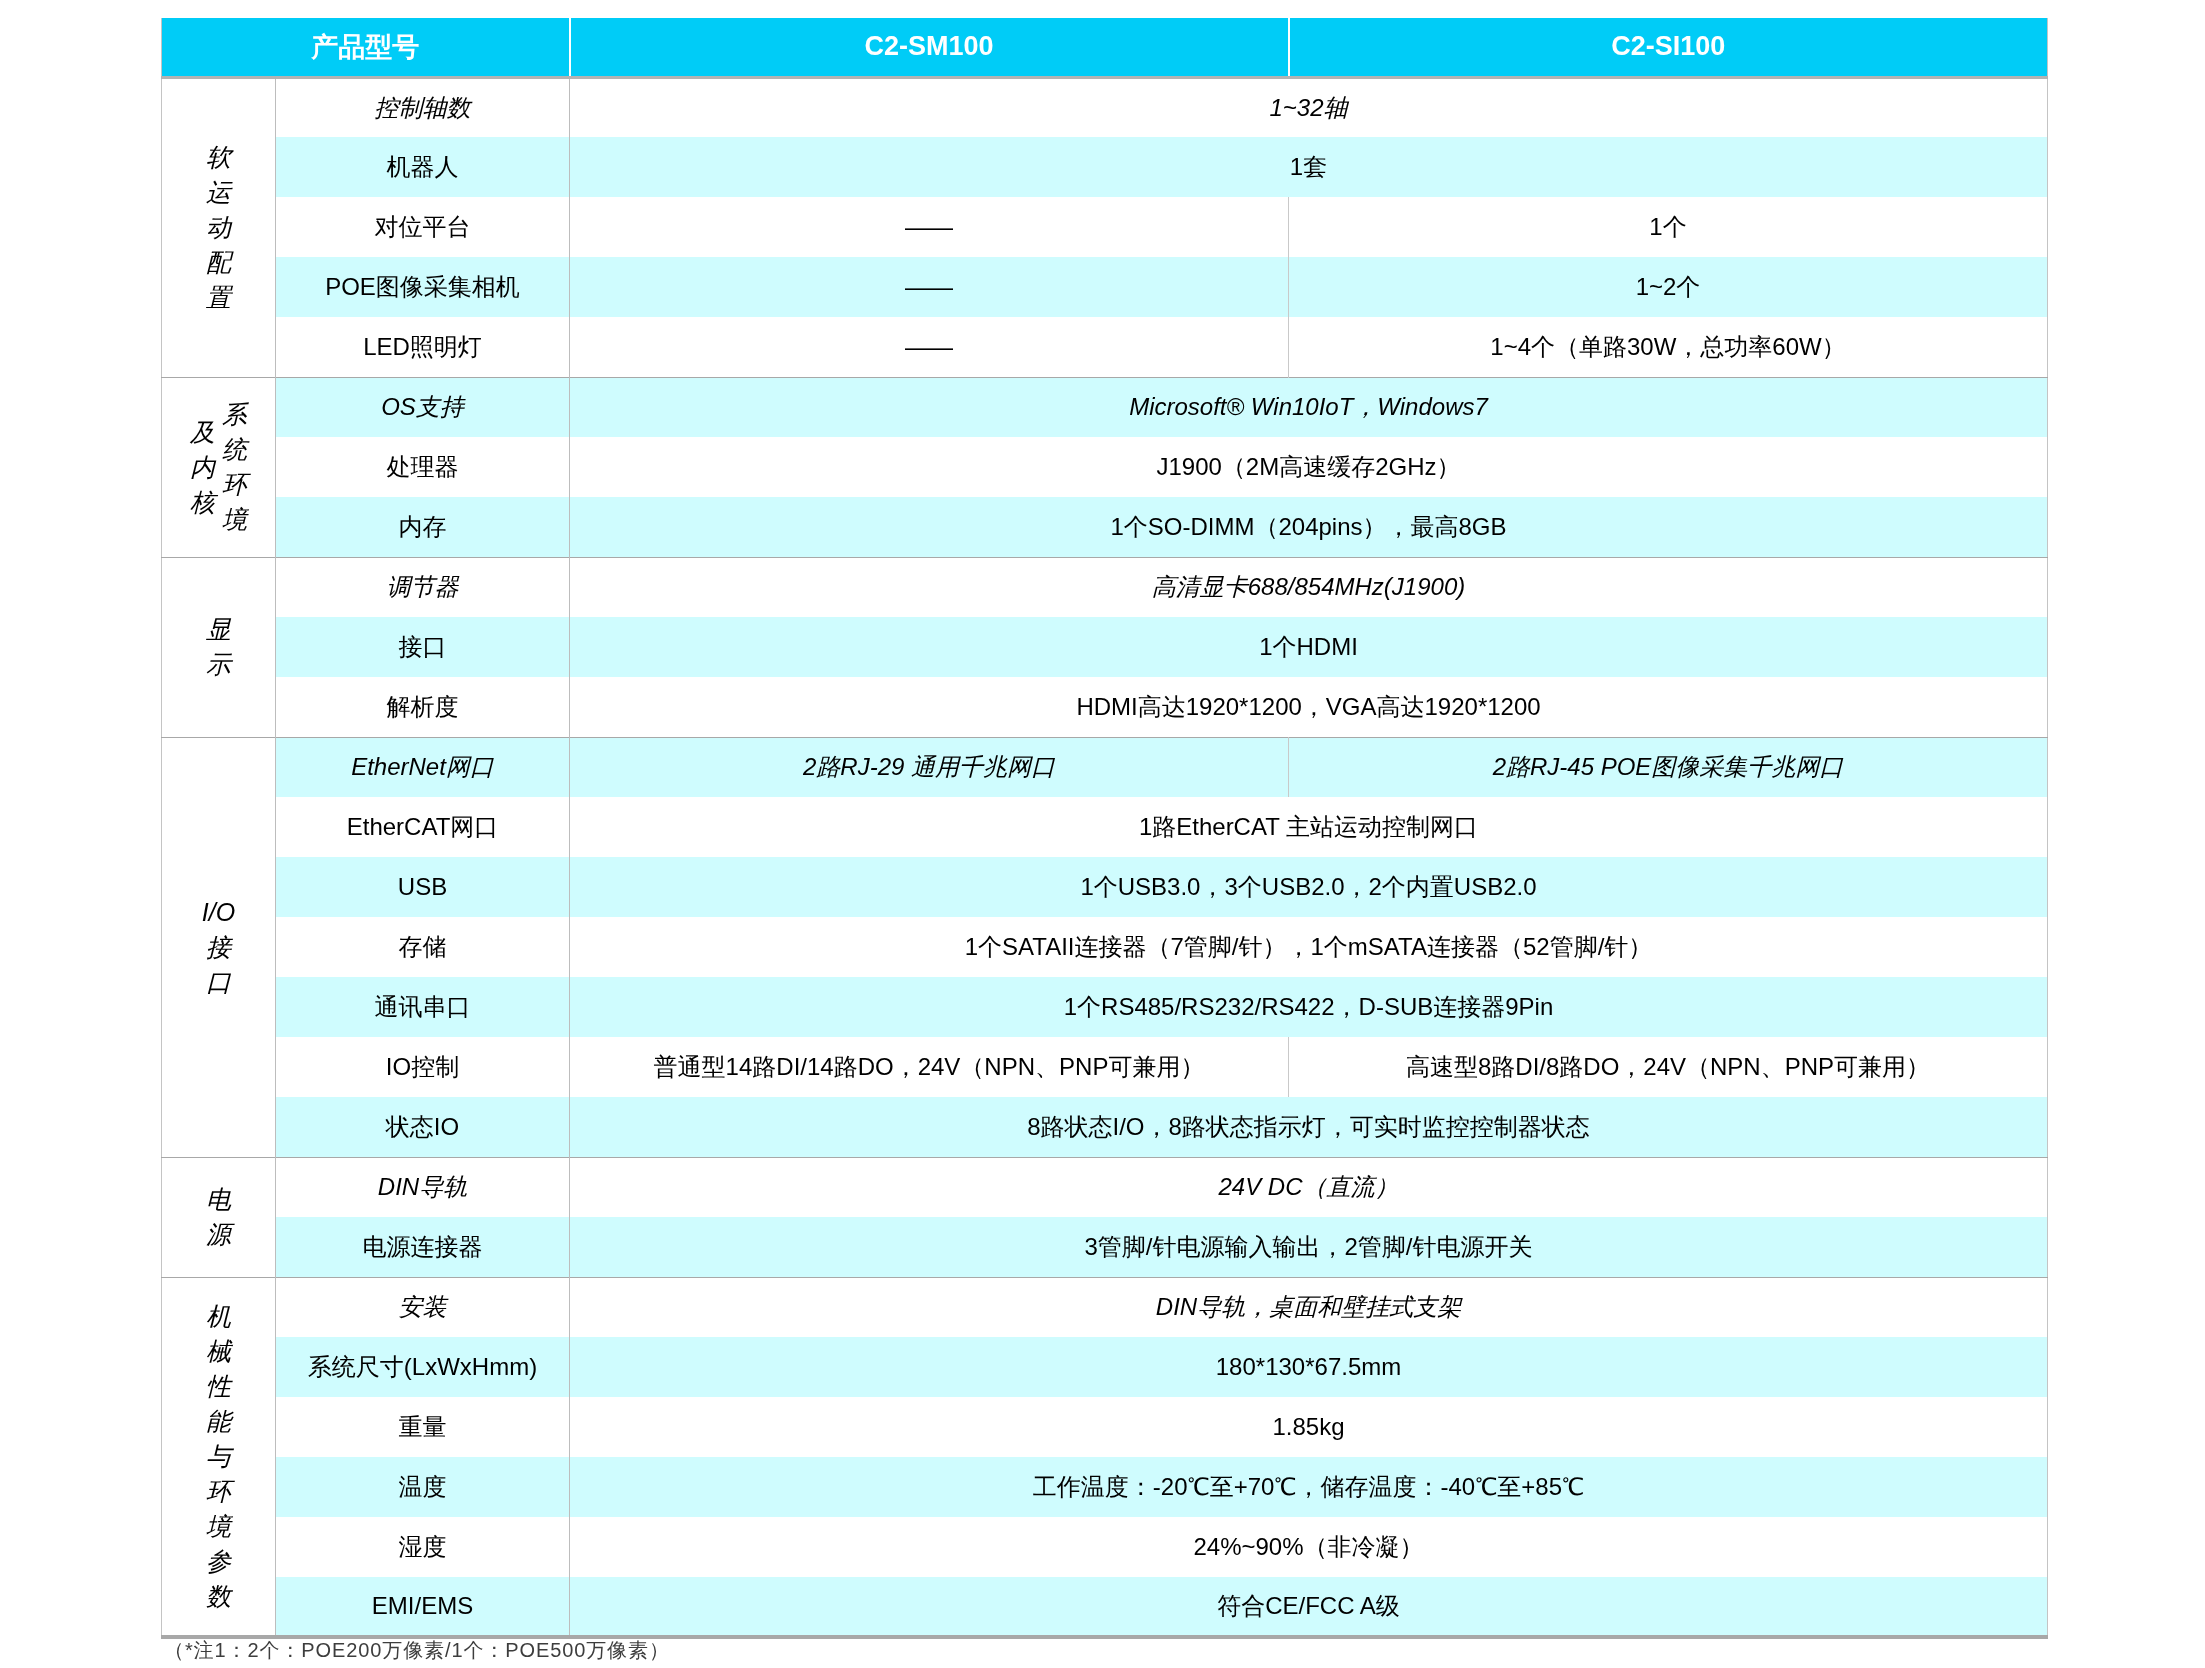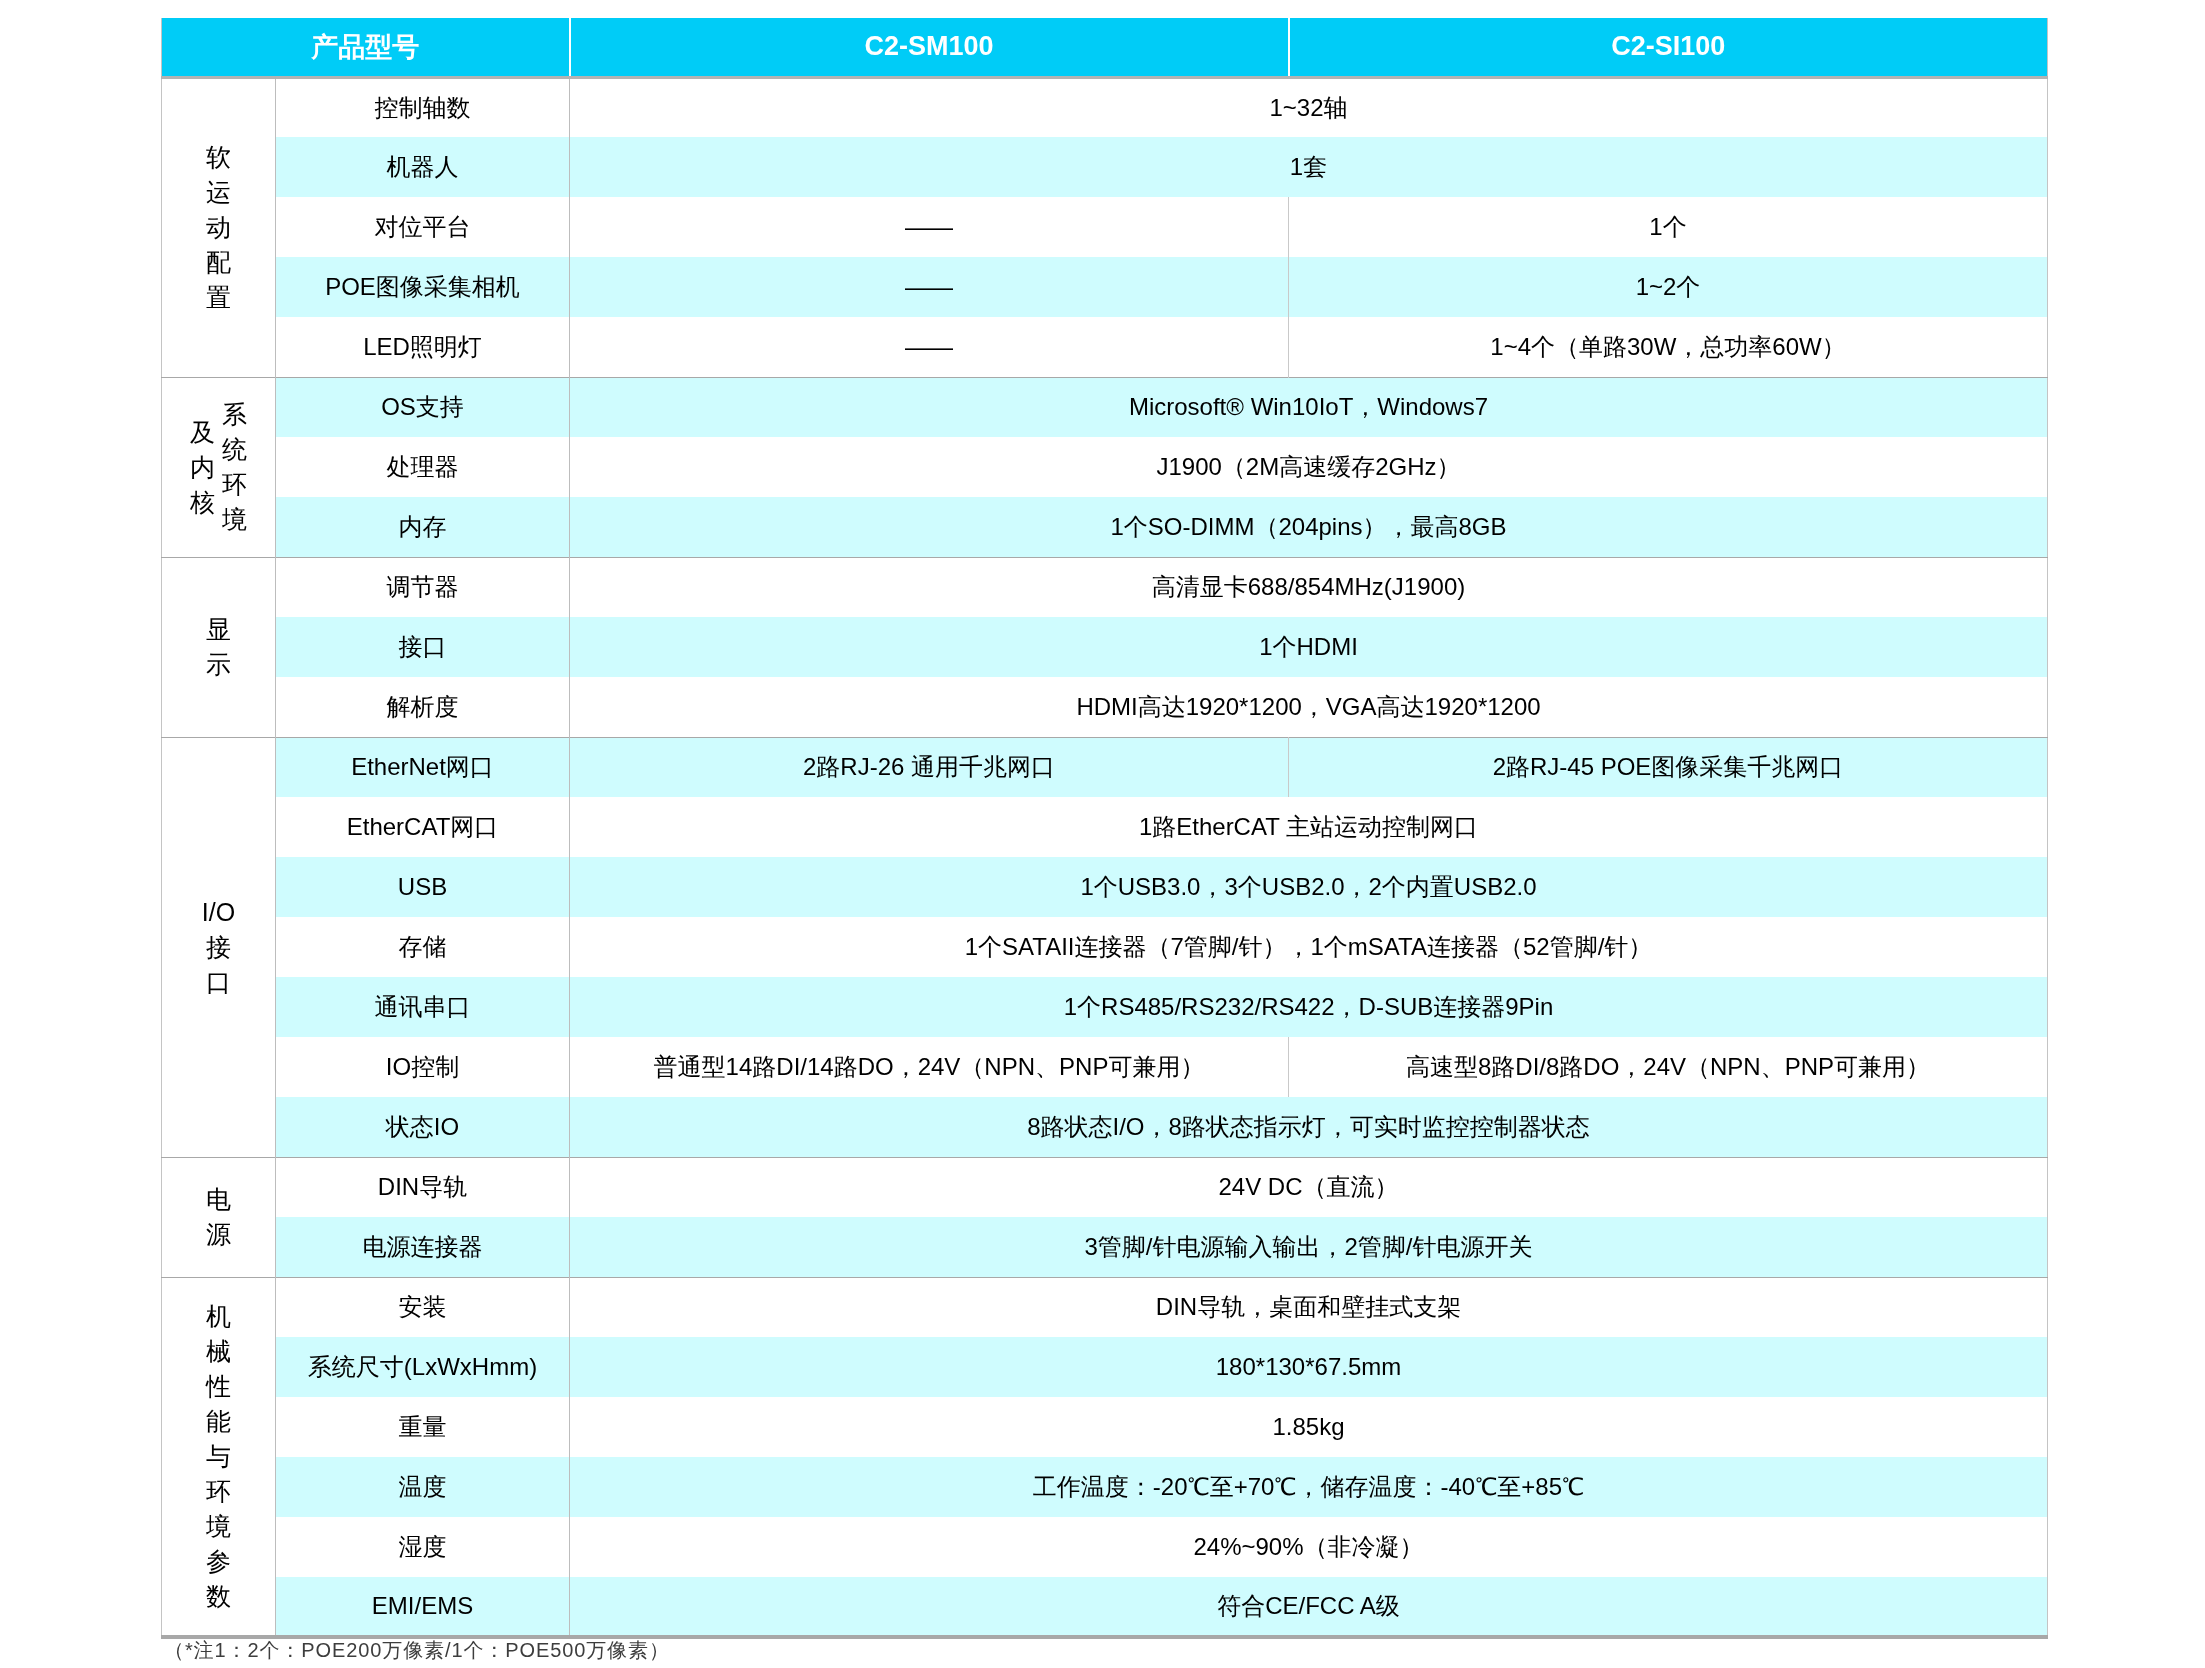--- a/index.html
+++ b/index.html
@@ -44,21 +44,21 @@
     height:60px;
     text-align:center;
     vertical-align:middle;
     line-height:1.15;
   }
   tr.plain td{background:var(--row-bg);}
   tr.shade td{background:var(--row-alt-bg);margin-top:11px;}
   tbody td.group-cell{background:#ffffff !important;border-right:1.7px solid var(--grid);}
   tbody td.label-cell{border-right:1.7px solid var(--grid);}
   tbody td.val-sm{border-right:1.7px solid #c9c9c9;}
-  tr.group-start td{border-top:1.7px solid var(--grid-strong);}
+  tr.group-start td{border-top:1.7px solid var(--grid-strong);font-style:italic;}
   .vwrap{
     display:flex;
     flex-direction:row-reverse;
     justify-content:center;
     align-items:center;
     gap:7px;
   }
   .vcol{display:flex;flex-direction:column;align-items:center;}
   .vchar{font-size:25px;line-height:35px;white-space:nowrap;}
   .footnote{
@@ -173,21 +173,21 @@
           <td class="group-cell" rowspan="7">
             <div class="vwrap">
               <div class="vcol">
                 <div class="vchar">I/O</div>
                 <div class="vchar">接</div>
                 <div class="vchar">口</div>
               </div>
             </div>
           </td>
           <td class="label-cell">EtherNet网口</td>
-          <td class="val-cell val-sm">2路RJ-26 通用千兆网口</td>
+          <td class="val-cell val-sm">2路RJ-29 通用千兆网口</td>
           <td class="val-cell">2路RJ-45 POE图像采集千兆网口</td>
         </tr>
         <tr class="plain">
           <td class="label-cell">EtherCAT网口</td>
           <td colspan="2" class="val-cell merged">1路EtherCAT 主站运动控制网口</td>
         </tr>
         <tr class="shade">
           <td class="label-cell">USB</td>
           <td colspan="2" class="val-cell merged">1个USB3.0，3个USB2.0，2个内置USB2.0</td>
         </tr>

